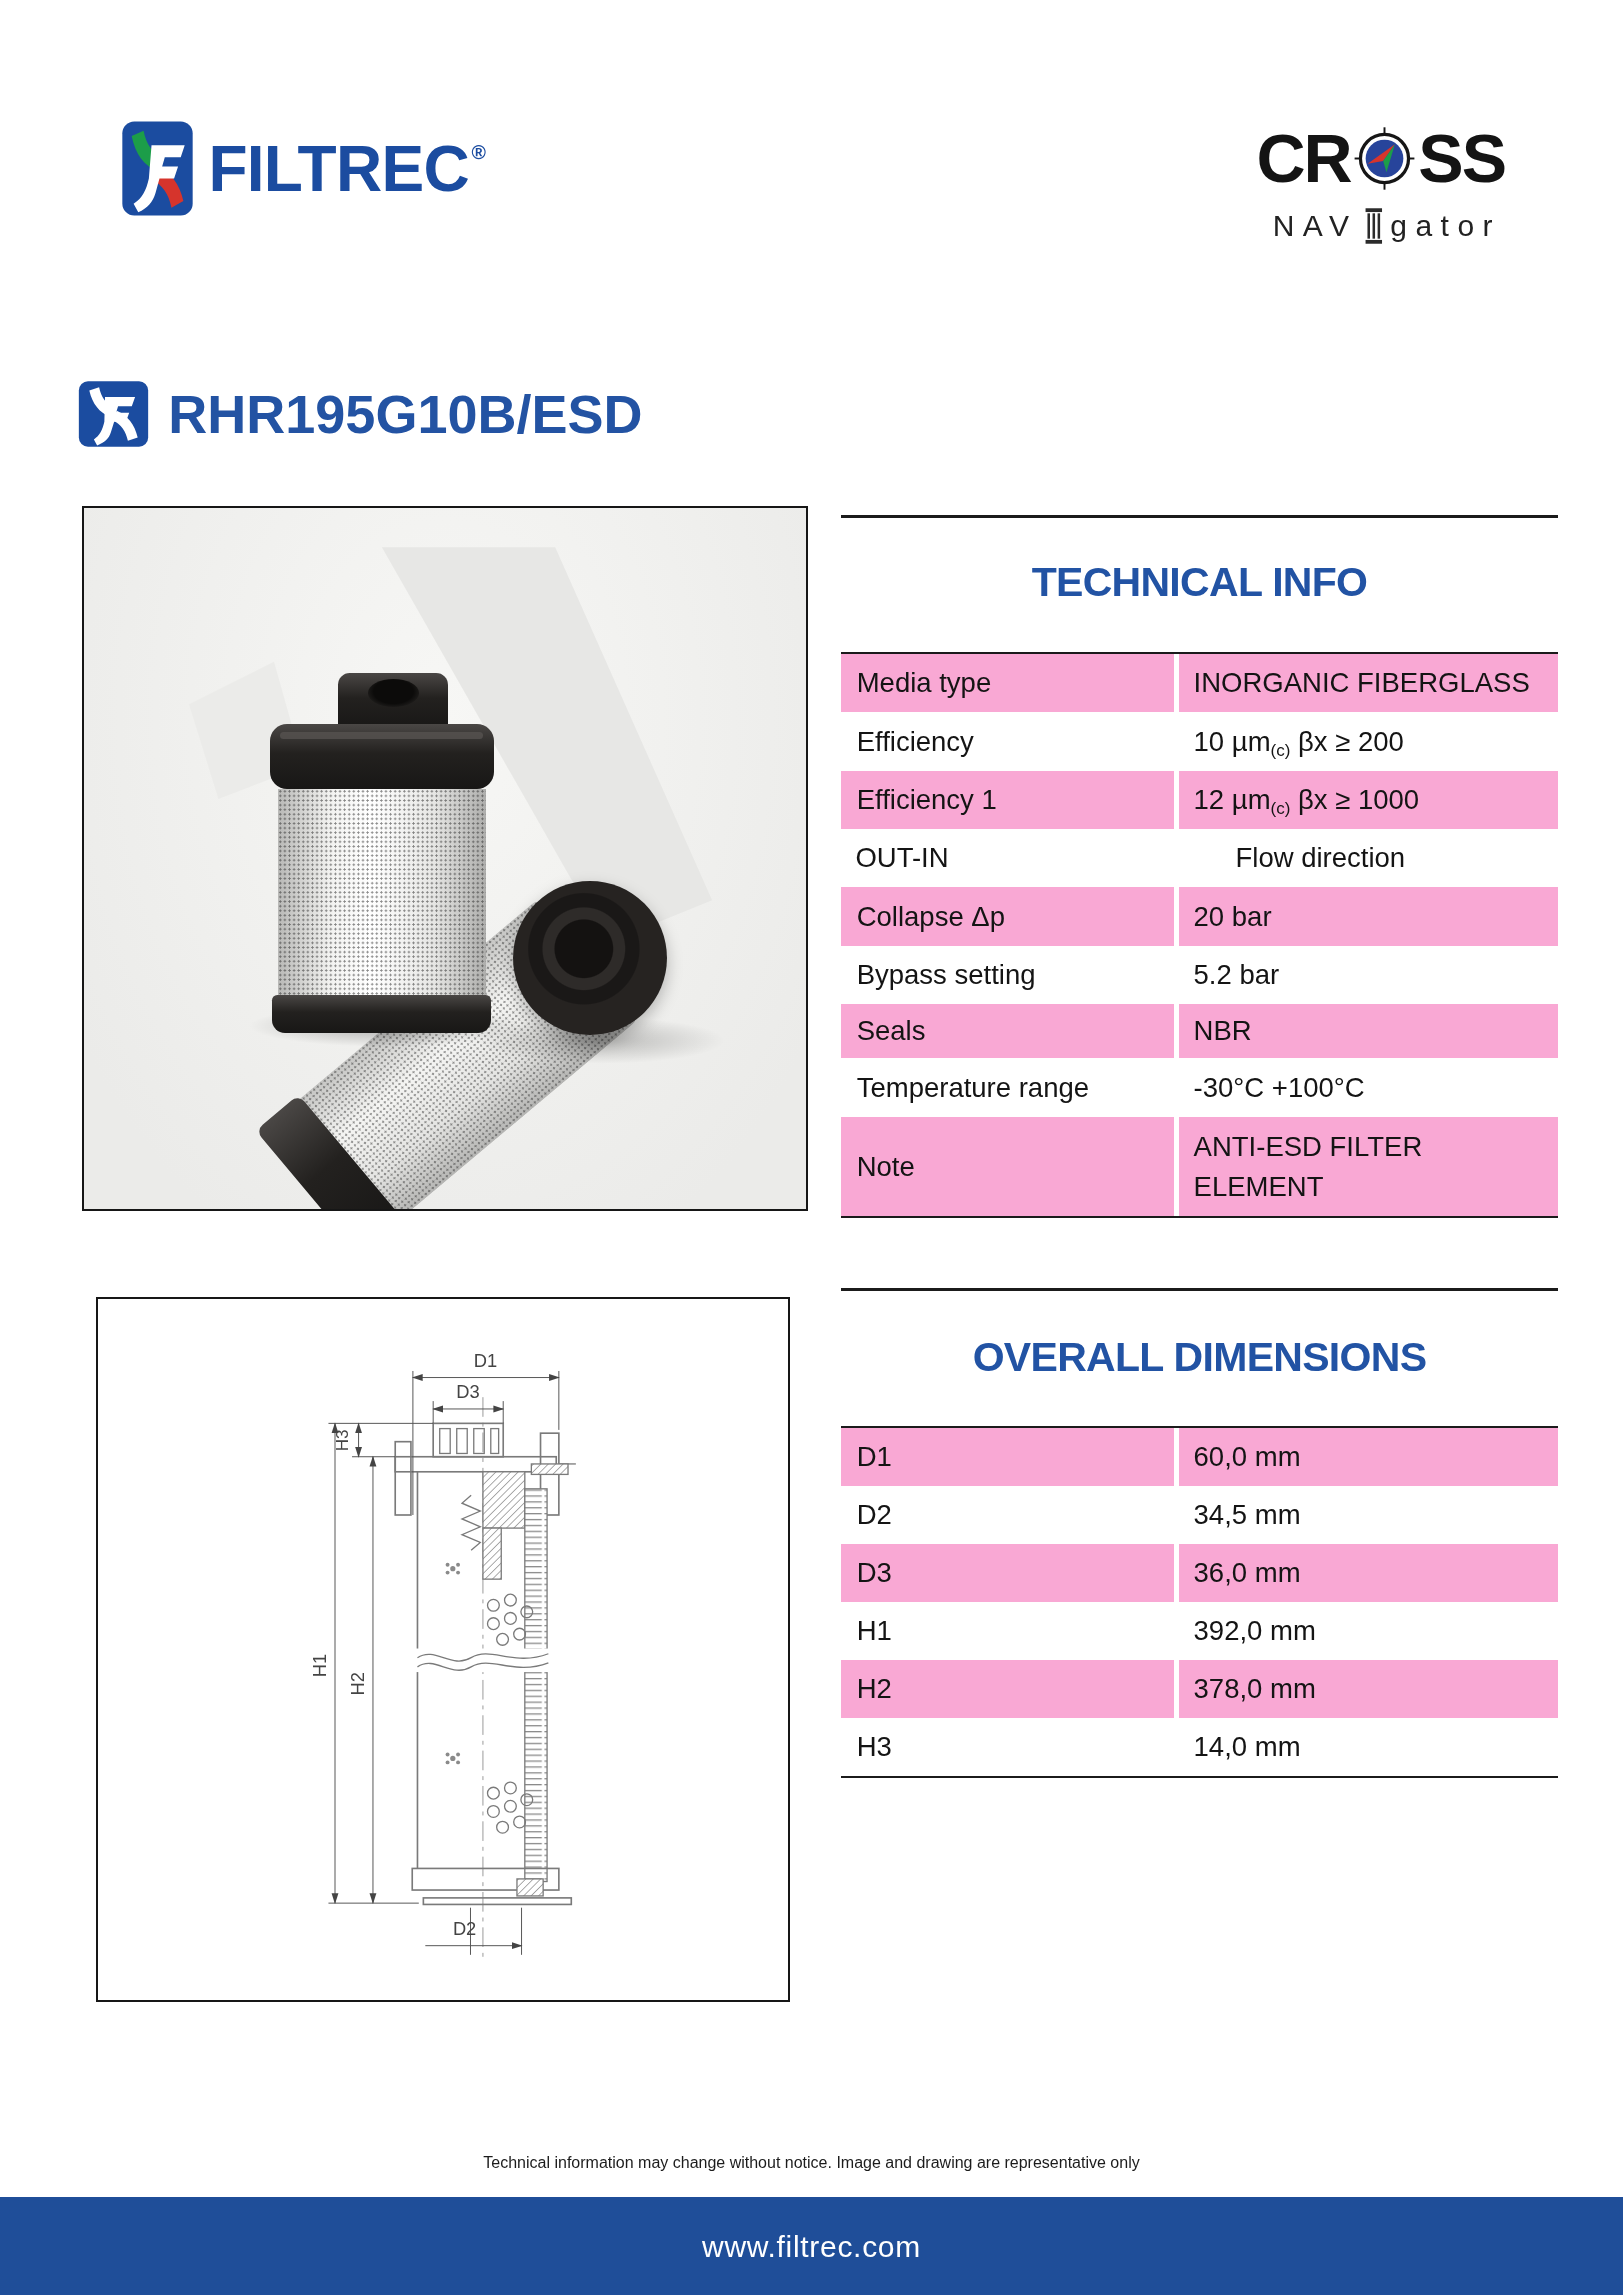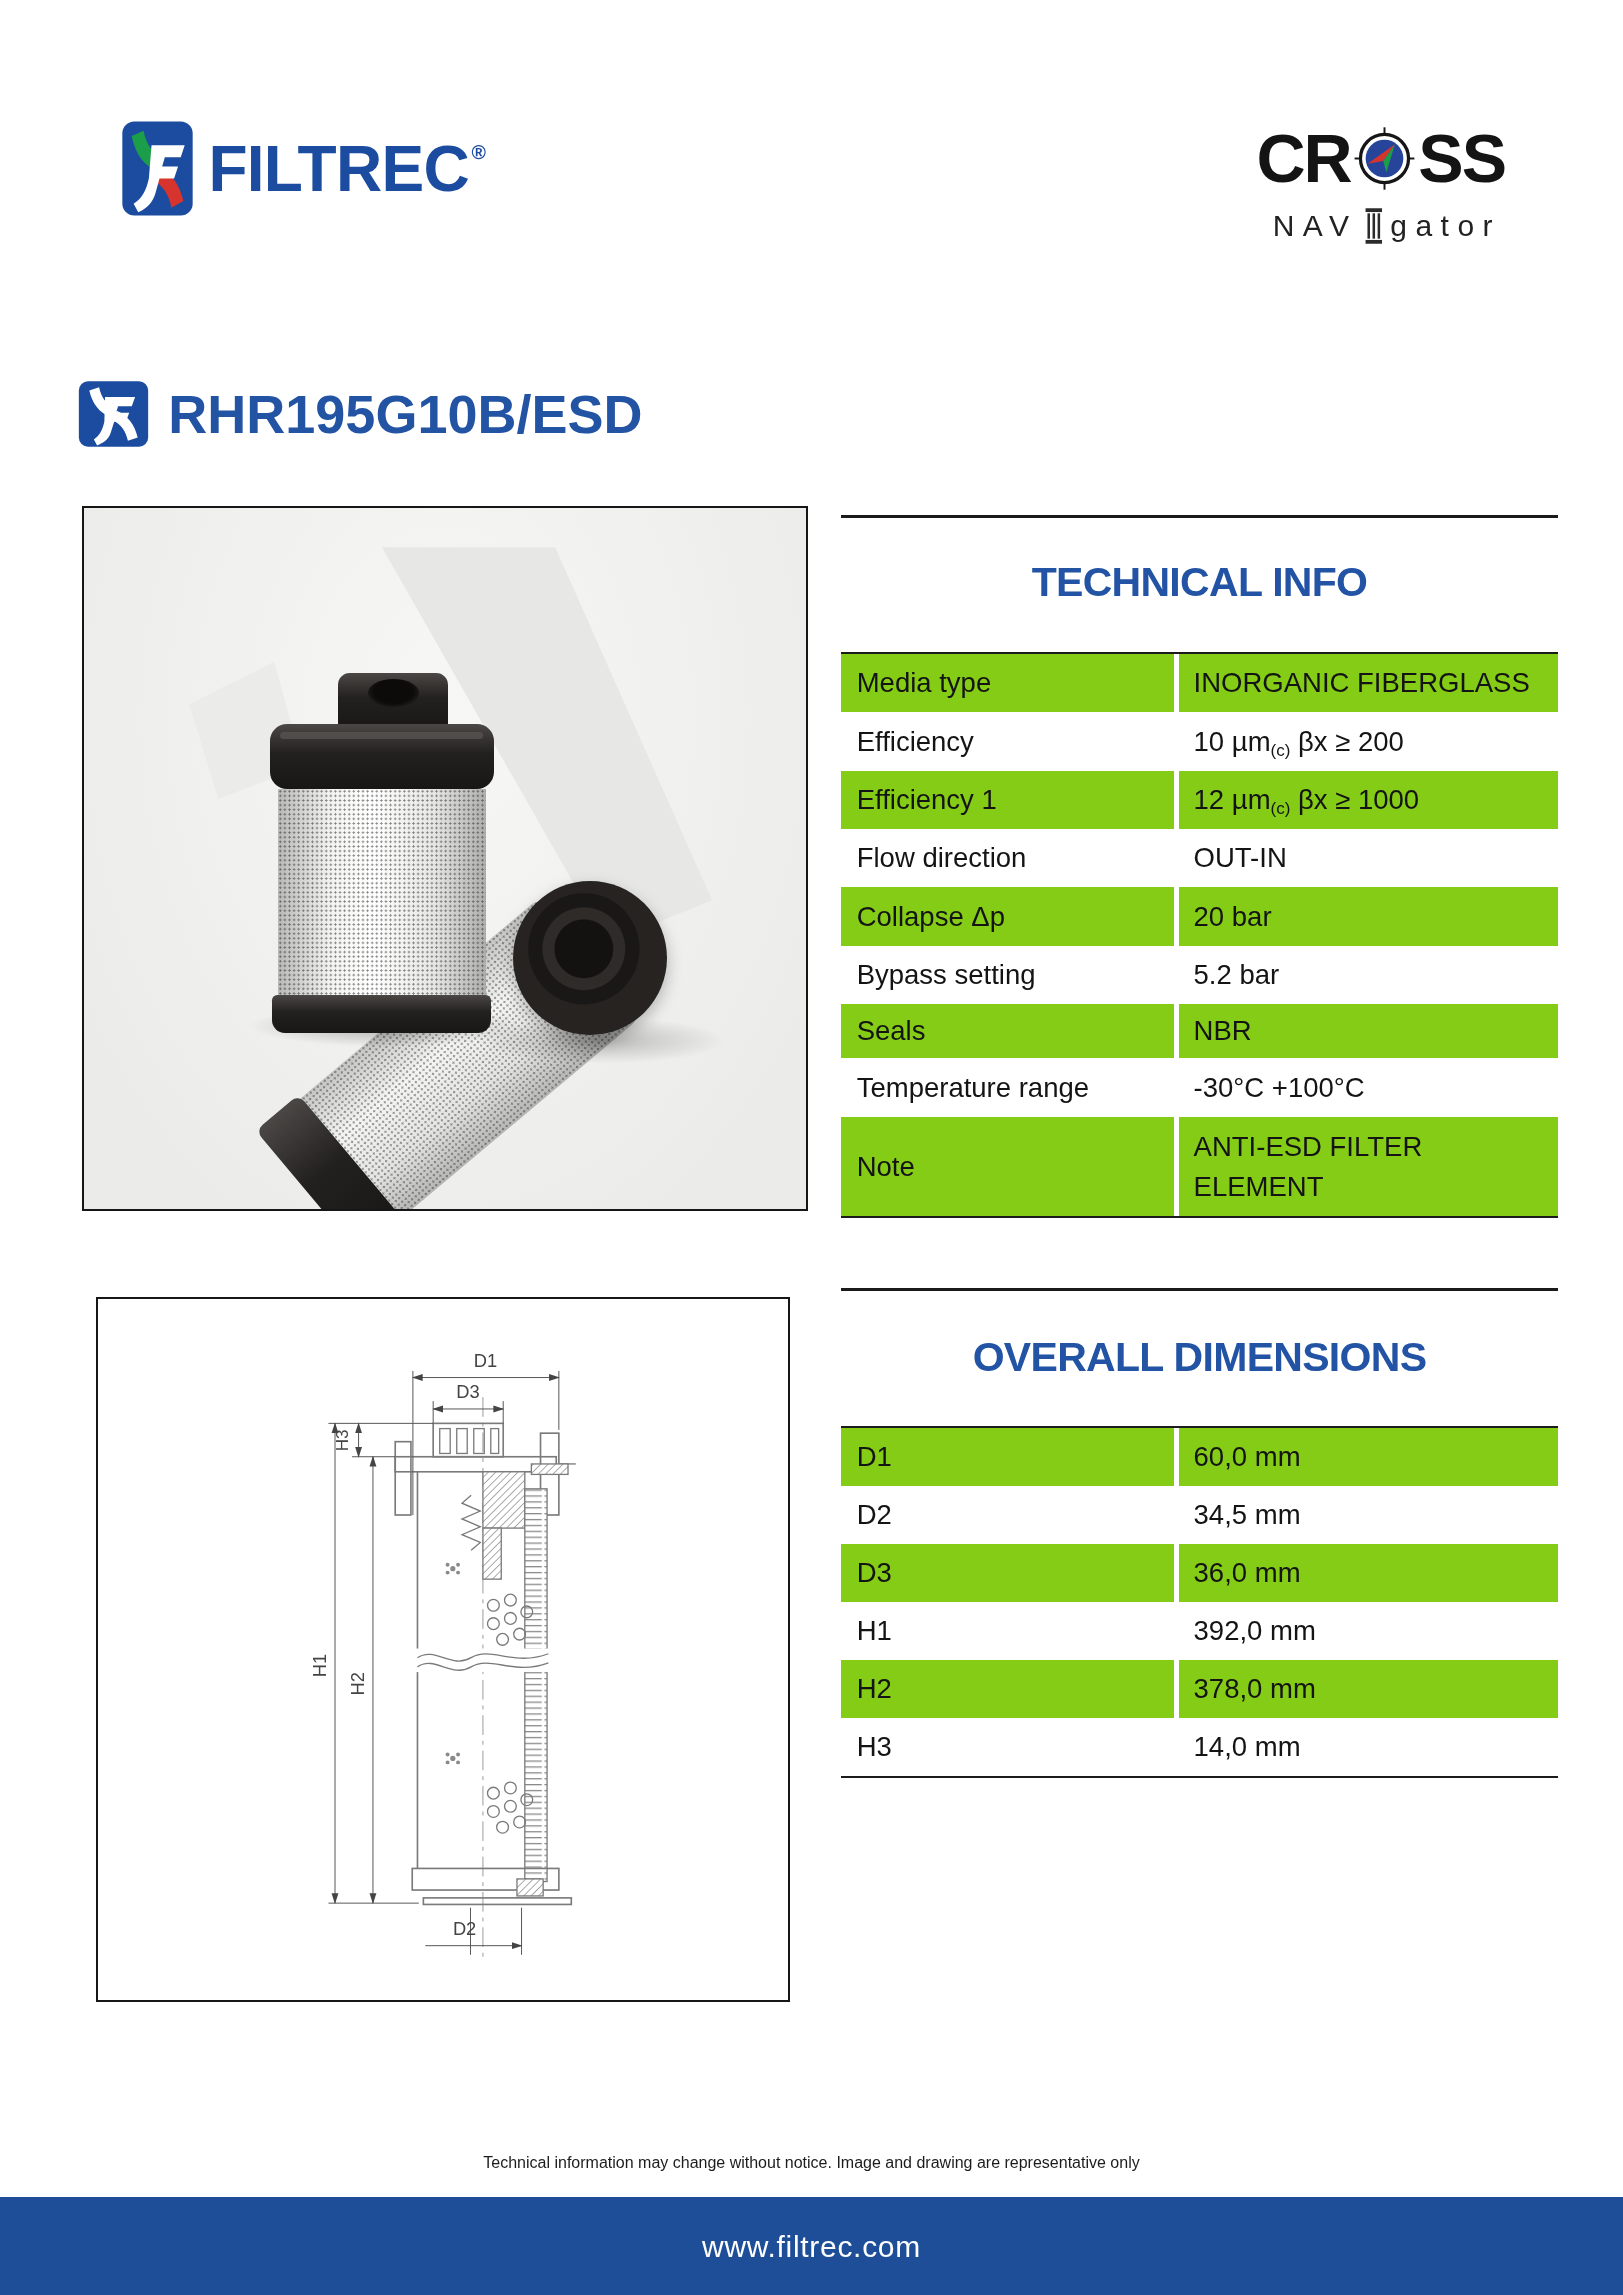--- a/index.html
+++ b/index.html
@@ -28,21 +28,21 @@
 
   
   .divider{width:717px;height:2.6px;background:#1b1b1b;left:841px;}
   .sec-title{left:841px;width:717px;text-align:center;font-size:41px;font-weight:bold;
              color:#2253A4;letter-spacing:-0.7px;}
   .spec-table{left:841px;width:717px;border-top:2.6px solid #1b1b1b;border-bottom:2.6px solid #1b1b1b;}
   .t-row{display:flex;}
   .t-row .cell{display:flex;align-items:center;font-size:27.5px;color:#141414;}
   .t-label{width:333px;padding-left:15.7px;box-sizing:border-box;margin-right:5.2px;}
   .t-val{flex:1;padding-left:14.4px;box-sizing:border-box;}
-  .t-row.gray .cell{background:#84cc16;}
+  .t-row.gray .cell{background:#f9a8d4;}
   sub.cc{font-size:17px;position:relative;top:9.2px;line-height:0;}
   .note-wrap{max-width:288px;line-height:1.45;}
 
   
   .dotted{background-image:
       radial-gradient(circle, rgba(45,45,45,0.55) 0.9px, transparent 1.2px),
       linear-gradient(to right, #b9b9b7, #f2f2f0 25%, #ffffff 45%, #e6e6e4 75%, #aeaeac);
       background-size:4.6px 4.6px,100% 100%;}
   .dotted-lay{background-image:
       radial-gradient(circle, rgba(45,45,45,0.5) 0.9px, transparent 1.2px),
@@ -160,22 +160,22 @@
     </div>
     <div class="t-row gray" style="height:58px;">
       <div class="cell t-label">Efficiency 1</div>
       <div class="cell t-val">
         <span>12 µm</span>
           <sub class="cc">(c)</sub>
           <span style="white-space:pre;"> βx ≥ 1000</span>
       </div>
     </div>
     <div class="t-row" style="height:58px;">
+      <div class="cell t-val">OUT-IN</div>
       <div class="cell t-label">Flow direction</div>
-      <div class="cell t-val">OUT-IN</div>
     </div>
     <div class="t-row gray" style="height:59px;">
       <div class="cell t-label">Collapse Δp</div>
       <div class="cell t-val">20 bar</div>
     </div>
     <div class="t-row" style="height:58px;">
       <div class="cell t-label">Bypass setting</div>
       <div class="cell t-val">5.2 bar</div>
     </div>
     <div class="t-row gray" style="height:54px;">

